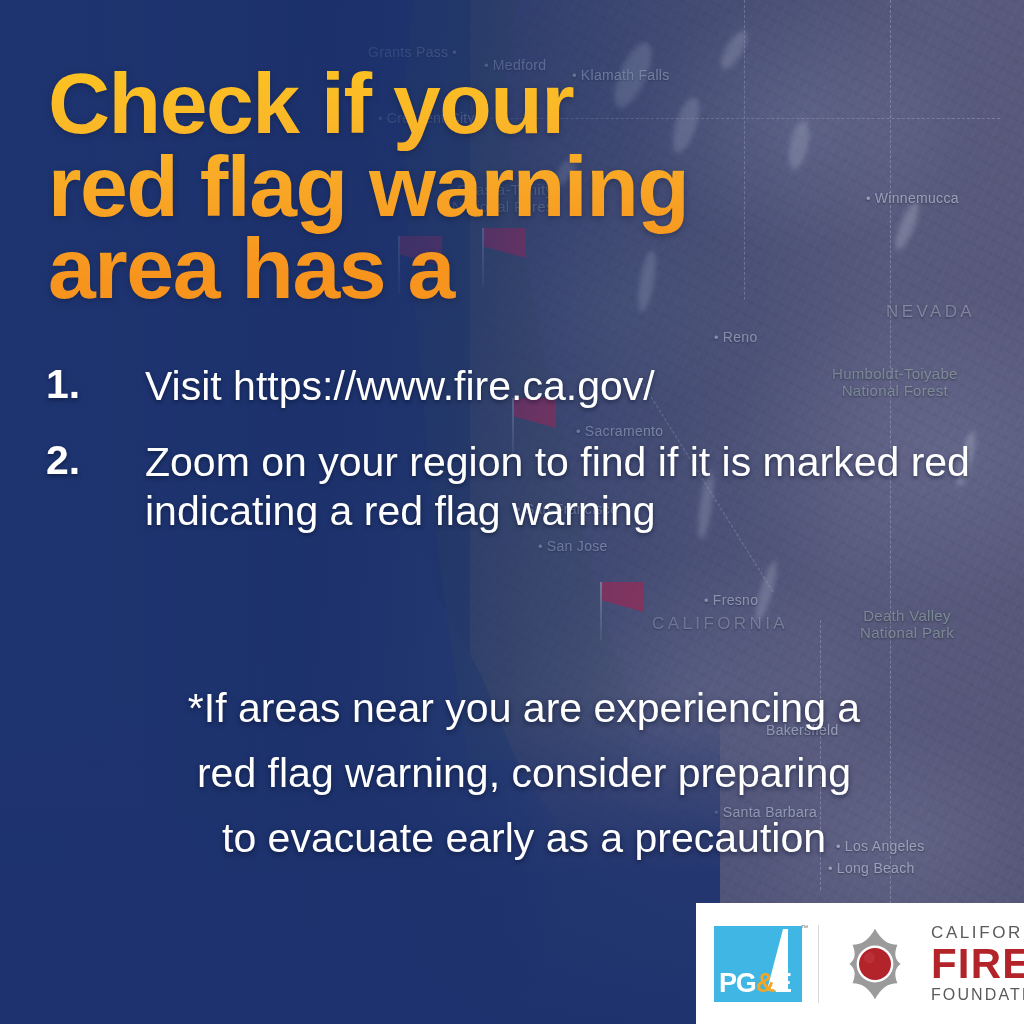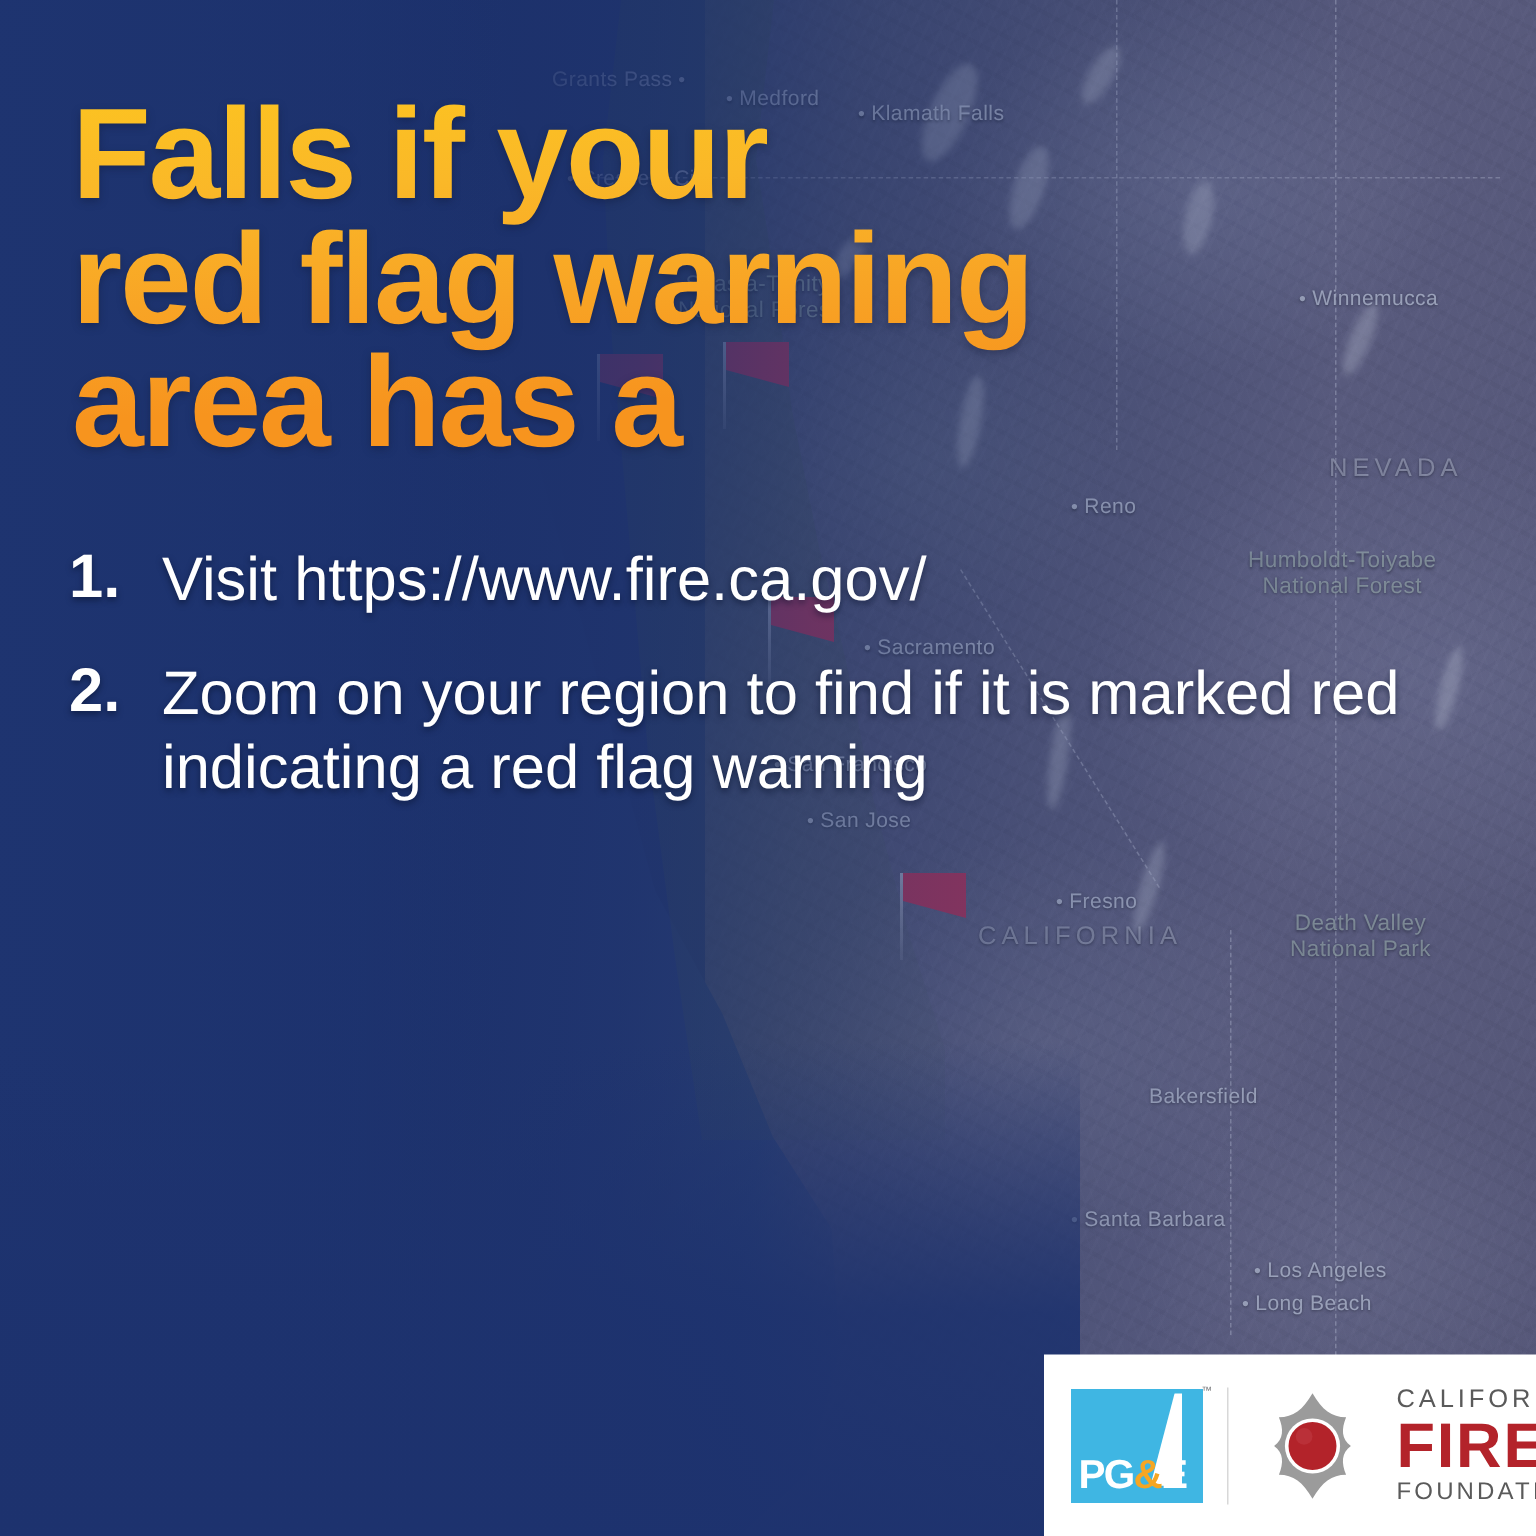--- a/index.html
+++ b/index.html
@@ -167,20 +167,21 @@
     font-weight:bold;
     line-height:1.12;
     text-shadow:0 2px 4px rgba(6,14,40,.55);
   }
   .step-text{
     color:#ffffff;
     font-size:41px;
     font-weight:normal;
     line-height:1.18;
     text-shadow:0 2px 4px rgba(6,14,40,.55);
+    margin-left:37px;
   }
 
   .footnote{
     position:absolute;
     left:44px; top:676px;
     width:960px;
     color:#ffffff;
     font-size:41px;
     line-height:1.58;
     text-align:center;
@@ -330,36 +331,41 @@
       </div>
   </div>
 
   <div class="scrim"></div>
   <div class="scrim-left"></div>
   <div class="scrim-bottom"></div>
 
   <div class="content">
 
     <h1 class="headline">
-      <span class="hl">Falls if your</span>
+      <span class="hl">Check if your</span>
       <span class="hl">red flag warning</span>
       <span class="hl">area has a</span>
     </h1>
 
     <ol class="steps" style="list-style:none;">
       <li class="step">
         <span class="step-num">1.</span>
         <span class="step-text">Visit https://www.fire.ca.gov/</span>
       </li>
       <li class="step">
         <span class="step-num">2.</span>
         <span class="step-text">Zoom on your region to find if it is marked red indicating a red flag warning</span>
       </li>
     </ol>
 
+    <p class="footnote">
+      <span class="fl">*If areas near you are experiencing a</span>
+      <span class="fl">red flag warning, consider preparing</span>
+      <span class="fl">to evacuate early as a precaution</span>
+    </p>
 
     <div class="logo-panel">
 
       <div class="pge">
         <div class="bolt"></div>
         <div class="pge-text"><span>PG</span><span class="amp">&amp;</span><span>E</span></div>
         <span class="tm">™</span>
       </div>
 
       <div class="divider-vert"></div>

